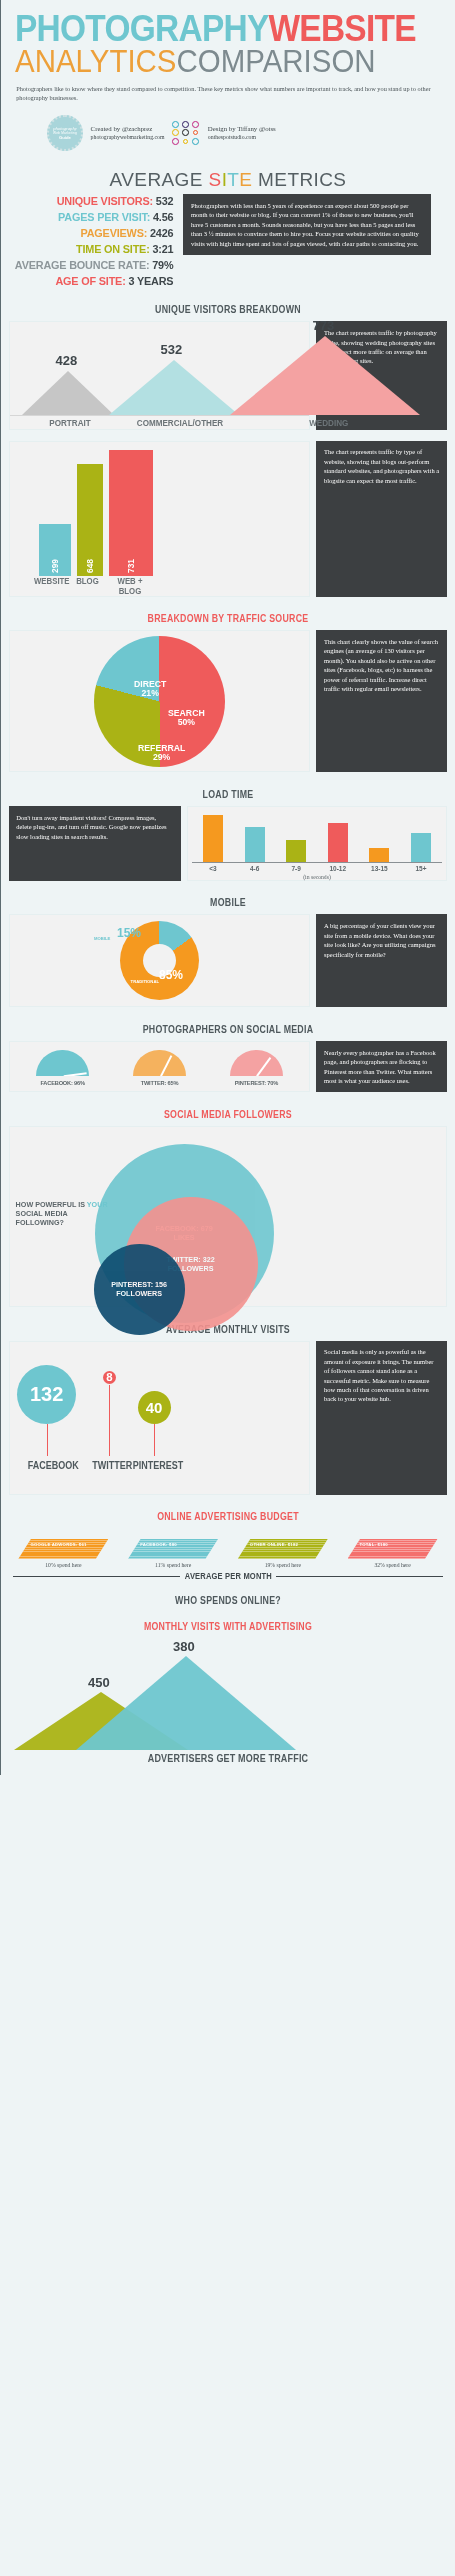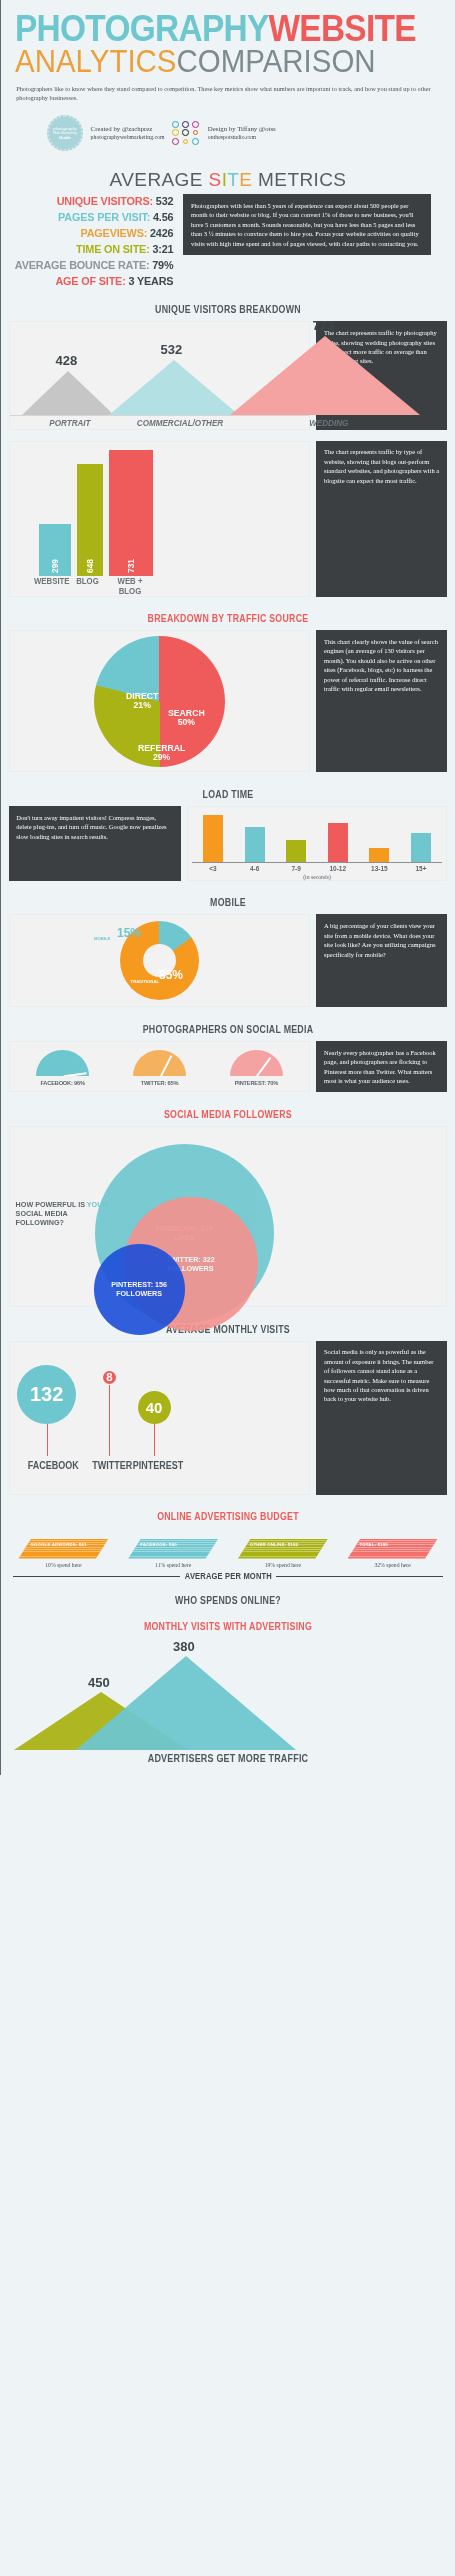--- a/index.html
+++ b/index.html
@@ -196,21 +196,21 @@
   <div class="two">
     <div class="left panel">
       <div class="tri-chart" id="triChart">
           <div class="tri" style="left: 12px; border-left: 46px solid transparent; border-right: 46px solid transparent; border-bottom: 44px solid rgb(198, 198, 198);"></div>
           <div class="trival" style="left: 46px; bottom: 47px;">428</div>
           <div class="tri" style="left: 99px; border-left: 65px solid transparent; border-right: 65px solid transparent; border-bottom: 55px solid rgb(179, 224, 226);"></div>
           <div class="trival" style="left: 151px; bottom: 58px;">532</div>
           <div class="tri" style="left: 220px; border-left: 95px solid transparent; border-right: 95px solid transparent; border-bottom: 79px solid rgb(244, 162, 162);"></div>
           <div class="trival" style="left: 303px; bottom: 82px;">773</div>
         </div>
-      <div class="axrow" id="triLabels" style="position: relative; height: 13.7px; font-style: italic;">
+      <div class="axrow" id="triLabels" style="position: relative; height: 13.7px;">
           <span class="trilbl" style="left: 37px; bottom: 1.5px;">PORTRAIT</span>
           <span class="trilbl" style="left: 122px; bottom: 1.5px;">COMMERCIAL/OTHER</span>
           <span class="trilbl" style="left: 297px; bottom: 1.5px;">WEDDING</span>
         </div>
     </div>
     <div class="right dark">The chart represents traffic by photography niche, showing wedding photography sites can expect more traffic on average than non-wedding sites.</div>
   </div>
 
   <div class="two" style="padding-top:3px">
     <div class="left panel">
@@ -234,21 +234,21 @@
     <div class="right dark">The chart represents traffic by type of website, showing that blogs out-perform standard websites,
 and photographers with a blogsite can expect the most traffic.</div>
   </div>
 
   <div class="sub-title red">BREAKDOWN BY TRAFFIC SOURCE</div>
   <div class="two">
     <div class="left panel">
       <div class="pie" id="pie" style="background: conic-gradient(rgb(239, 91, 91) 0deg, rgb(239, 91, 91) 180deg, rgb(170, 179, 21) 180deg, rgb(170, 179, 21) 284.4deg, rgb(110, 198, 207) 284.4deg, rgb(110, 198, 207) 360deg);">
           <div class="pieLbl" style="left: 74px; top: 73px;">SEARCH<br>50%</div>
           <div class="pieLbl" style="left: 44px; top: 108px;">REFERRAL<br>29%</div>
-          <div class="pieLbl" style="left: 32px; top: 44px; margin-top: 12px;">DIRECT<br>21%</div>
+          <div class="pieLbl" style="left: 40px; top: 44px;">DIRECT<br>21%</div>
         </div>
     </div>
     <div class="right dark">This chart clearly shows the value of search engines (an average of 130 visitors per month). You should also be active on other sites (Facebook, blogs, etc) to harness the power of referral traffic. Increase direct traffic with regular email newsletters.</div>
   </div>
 
   <div class="sub-title">LOAD TIME</div>
   <div class="two">
     <div class="dark" style="width:172px;flex:0 0 172px">Don't turn away impatient visitors! Compress images, delete plug-ins, and turn off music. Google now penalizes slow loading sites in search results.</div>
     <div class="panel" style="flex:1 1 auto;padding-top:6px">
       <div class="lt-bars" id="ltBars">
@@ -313,21 +313,21 @@
     <div class="right dark">Nearly every photographer has a Facebook page, and photographers are flocking to Pinterest more than Twitter. What matters most is what your audience uses.</div>
   </div>
 
   <div class="sub-title red">SOCIAL MEDIA FOLLOWERS</div>
   <div style="padding:0 7.6px 7.6px">
     <div class="panel">
       <div class="venn" id="venn">
         <div class="venn-q"><span>HOW POWERFUL IS </span><span class="hl">YOUR</span><span> SOCIAL MEDIA FOLLOWING?</span></div>
       <div class="circ" style="width: 179px; height: 179px; left: 85px; top: 16.7px; background: rgb(110, 198, 207); opacity: 0.9; z-index: 1;">FACEBOOK: 679<br>LIKES</div>
           <div class="circ" style="width: 134px; height: 134px; left: 114px; top: 70px; background: rgb(244, 146, 143); opacity: 0.9; z-index: 2;">TWITTER: 322<br>FOLLOWERS</div>
-          <div class="circ" style="width: 91px; height: 91px; left: 84px; top: 117px; background: #1d4ed8; opacity: 0.9; z-index: 3;">PINTEREST: 156<br>FOLLOWERS</div>
+          <div class="circ" style="width: 91px; height: 91px; left: 84px; top: 117px; background: #0c4a6e; opacity: 0.9; z-index: 3;">PINTEREST: 156<br>FOLLOWERS</div>
         </div>
     </div>
   </div>
 
   <div class="sub-title">AVERAGE MONTHLY VISITS</div>
   <div class="two">
     <div class="left panel">
       <div class="bub-wrap" id="bubbles">
           <div class="bub" style="width: 59px; height: 59px; left: 7.6px; top: 23px; background: rgb(110, 198, 207); font-size: 20px;">132</div>
           <div class="stem" style="left: 37px; top: 82px; height: 32px;"></div>

